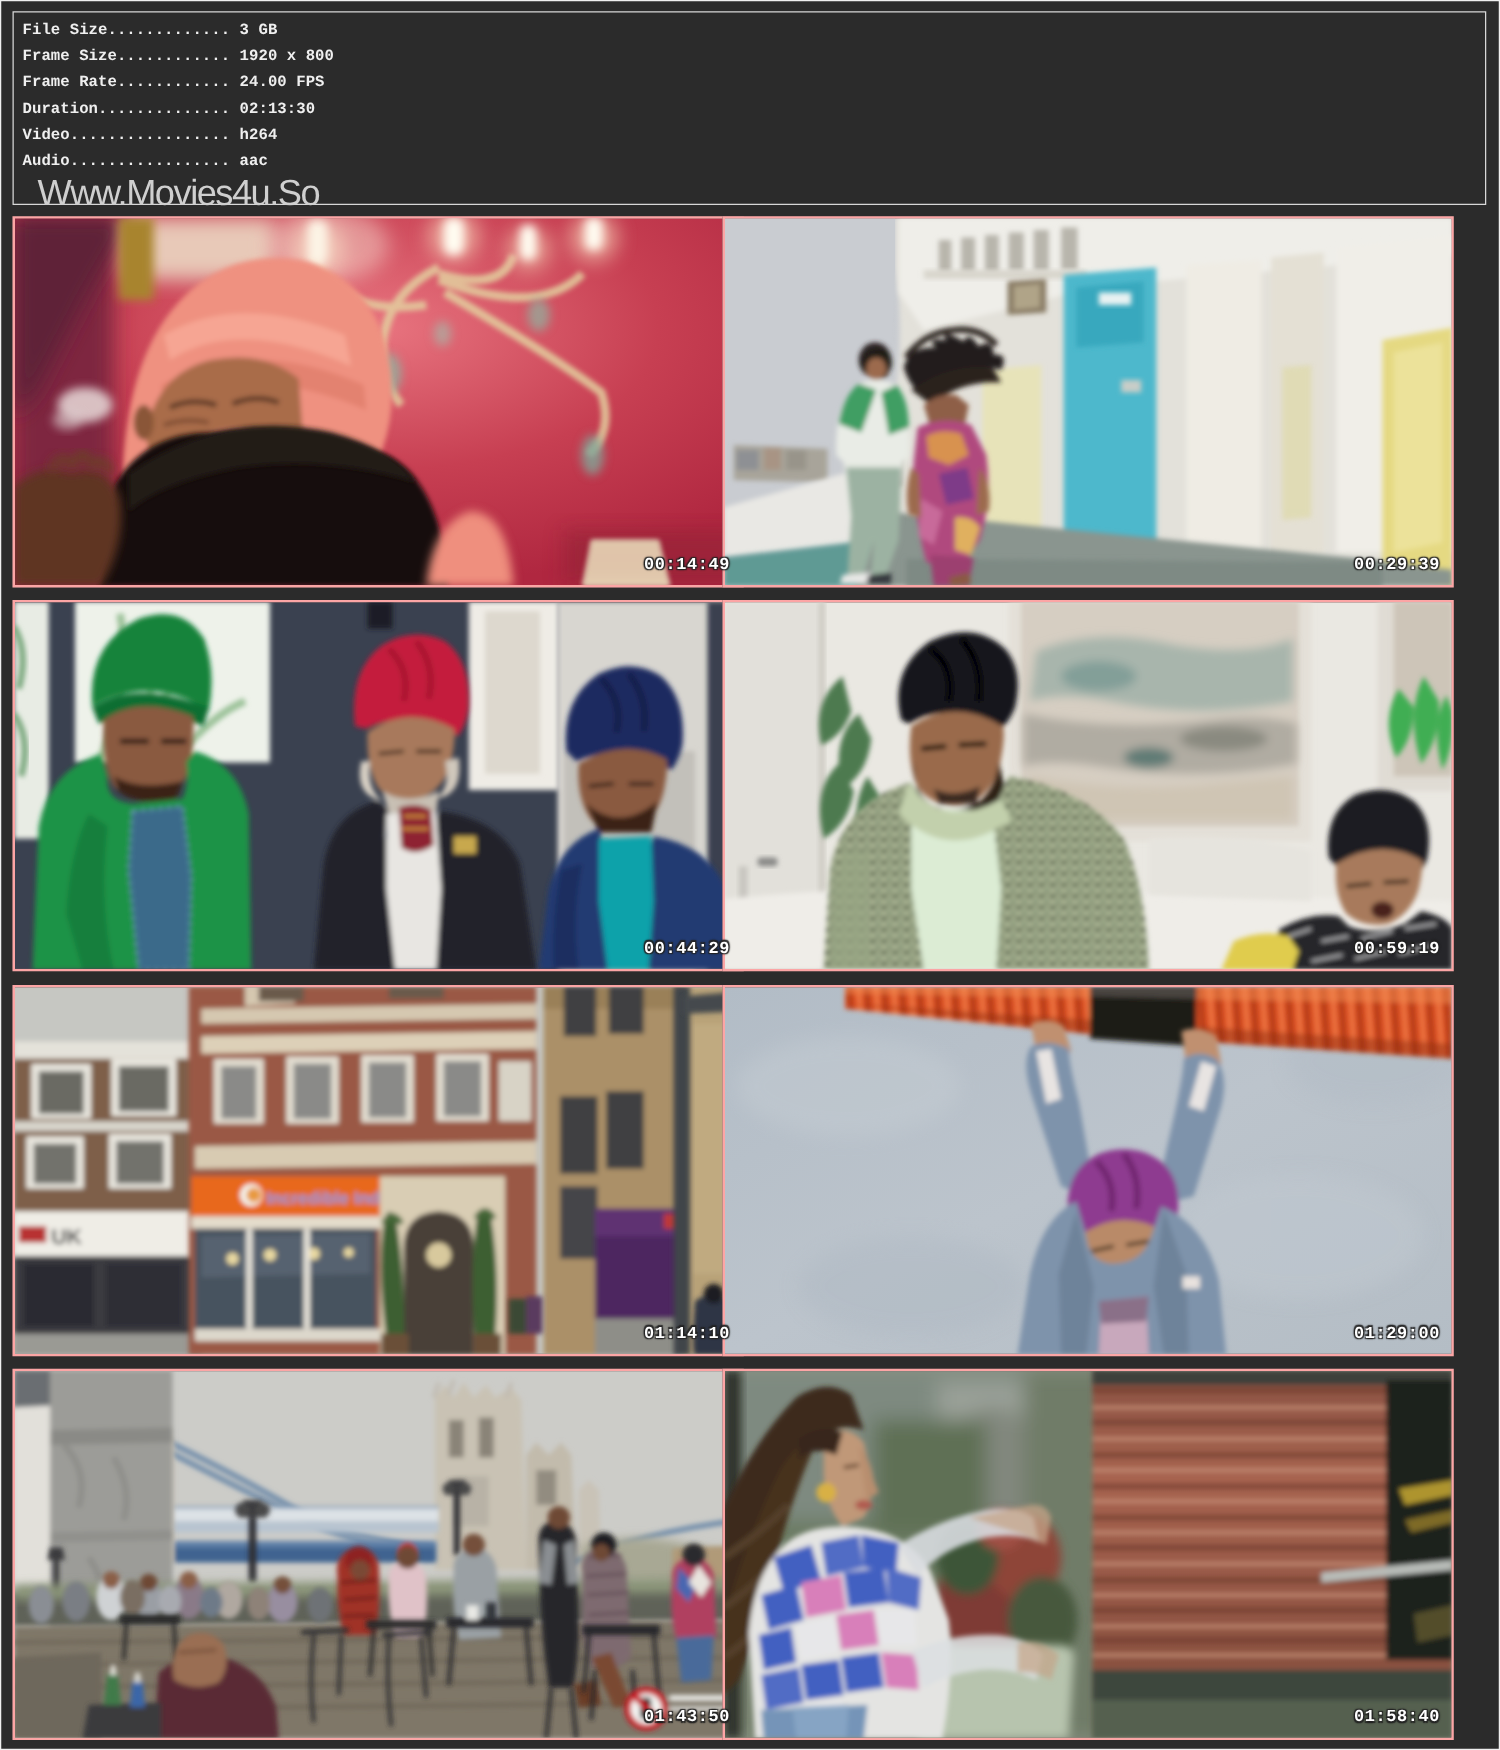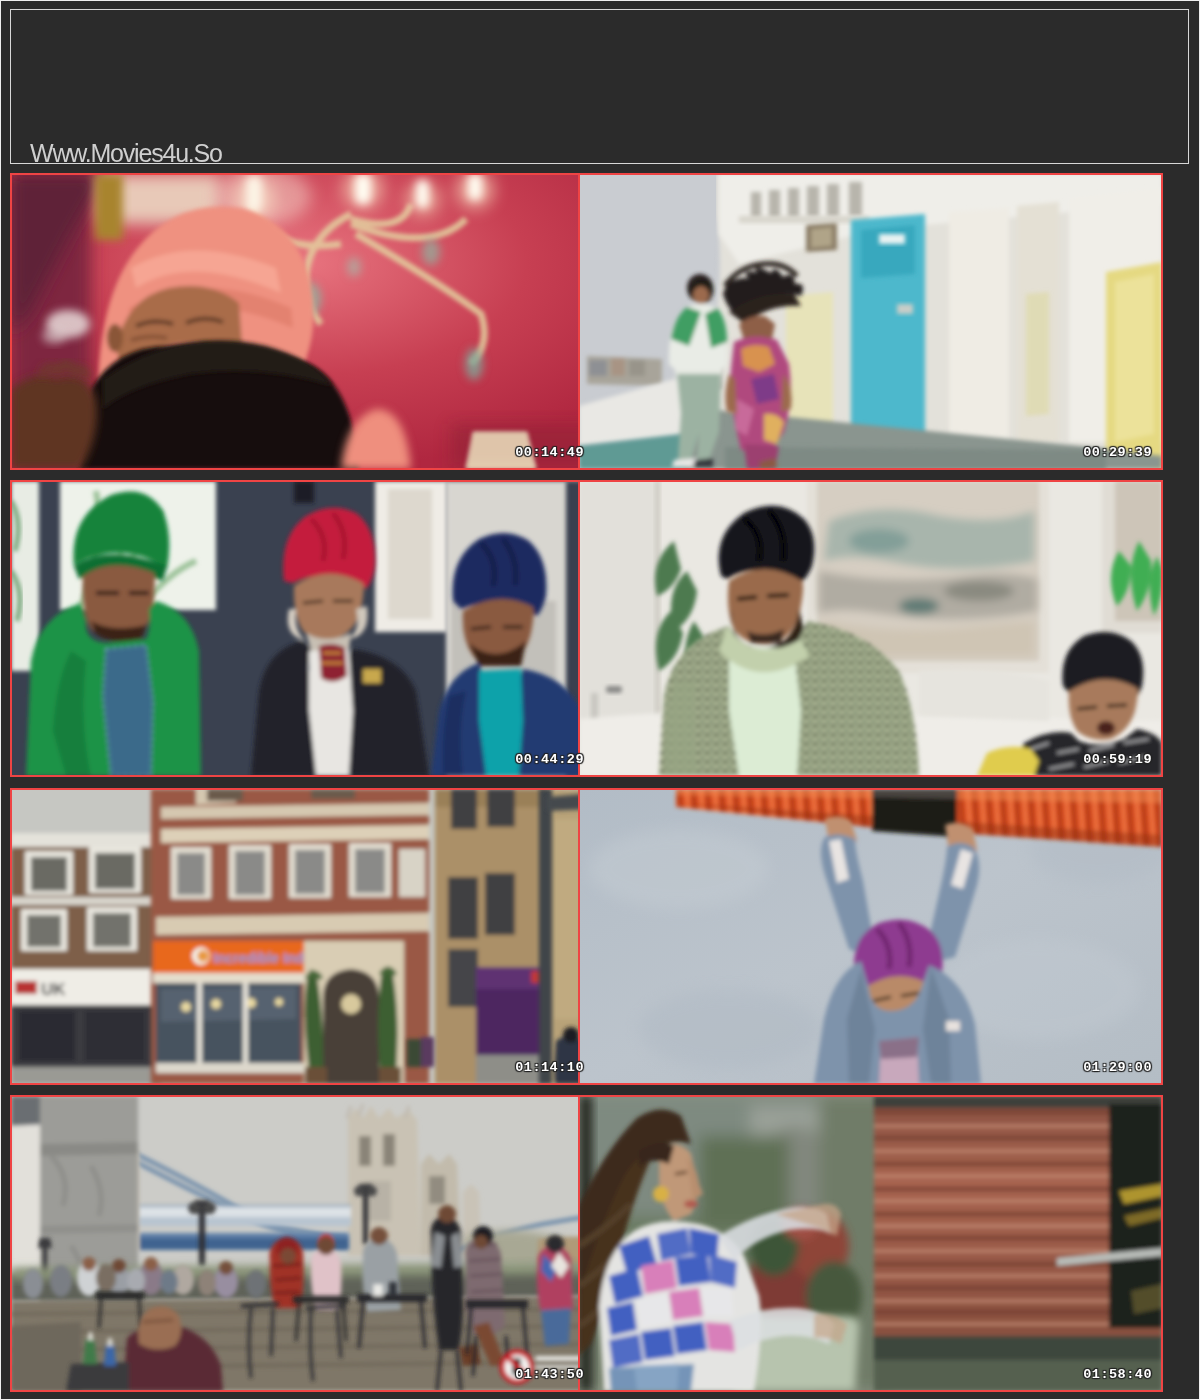--- a/index.html
+++ b/index.html
@@ -3,33 +3,39 @@
 <meta charset="utf-8">
 <style>
 html,body{margin:0;padding:0;}
 body{width:1200px;height:1400px;background:#2b2b2b;position:relative;overflow:hidden;
   font-family:"Liberation Sans",sans-serif;}
 #pageborder{position:absolute;left:0;top:0;width:1198px;height:1398px;border:1px solid #efefef;z-index:50;pointer-events:none;}
 #info{position:absolute;left:10px;top:9px;width:1177px;height:153px;border:1px solid #d8d8d8;background:#2b2b2b;}
 #info pre{margin:4px 0 0 7px;font-family:"Liberation Mono",monospace;font-weight:bold;
   font-size:12.5px;line-height:21px;color:#efefef;letter-spacing:0.05px;}
 #site{position:absolute;left:19px;top:129px;font-family:"Liberation Sans",sans-serif;
-  font-size:25px;color:#cfcfcf;letter-spacing:-1.2px;}
-.shot{position:absolute;width:581px;height:293px;border:2px solid #ef4444;overflow:hidden;background:#444;}
+  font-size:29px;color:#cfcfcf;letter-spacing:-1.2px;}
+.shot{position:absolute;width:581px;height:293px;border:2px solid #fca5a5;overflow:hidden;background:#444;}
 .c1{left:10px;} .c2{left:578px;}
 .r1{top:173px;} .r2{top:480px;} .r3{top:788px;text-decoration:underline;} .r4{top:1095px;}
 .ts{position:absolute;right:9px;bottom:8px;font-family:"Liberation Mono",monospace;
   font-weight:bold;font-size:13.5px;color:#fff;z-index:5;letter-spacing:0.5px;
   text-shadow:1px 1px 1px #222,-1px -1px 1px #222,1px -1px 1px #222,-1px 1px 1px #222;}
 .shot svg{position:absolute;left:-1px;top:-1px;}
 </style>
 </head>
 <body>
 <div id="pageborder"></div>
 <div id="info">
+<pre>File Size............. 3 GB
+Frame Size............ 1920 x 800
+Frame Rate............ 24.00 FPS
+Duration.............. 02:13:30
+Video................. h264
+Audio................. aac</pre>
 <div id="site">Www.Movies4u.So</div>
 </div>
 
 <div class="shot c1 r1" id="s1">
 <svg width="583" height="295" viewBox="0 0 583 295">
 <defs>
 <filter id="b8" x="-30%" y="-30%" width="160%" height="160%">
           <feGaussianBlur stdDeviation="8"></feGaussianBlur>
         </filter>
 <filter id="b4" x="-30%" y="-30%" width="160%" height="160%">

